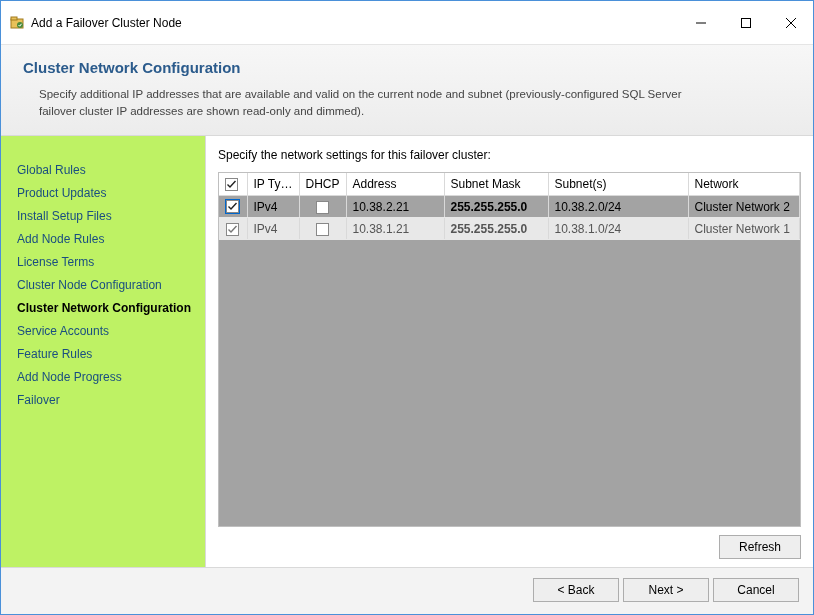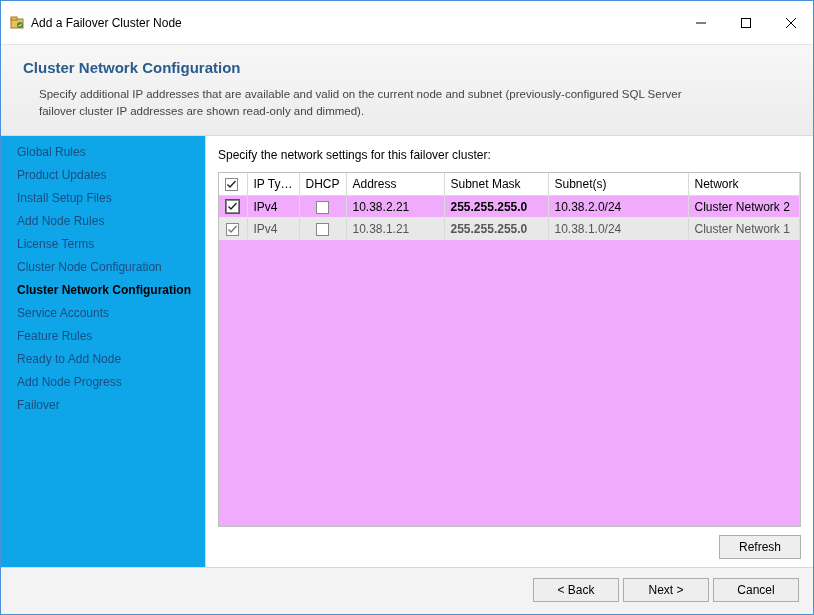--- a/index.html
+++ b/index.html
@@ -58,22 +58,22 @@
     max-width: 690px;
   }
   
   .main {
     flex: 1;
     display: flex;
     min-height: 0;
   }
   .sidebar {
     width: 204px;
-    padding: 4px 4px 4px 14px;
-    background: #0ea5e9;
+    padding: 22px 4px 4px 14px;
+    background: #bef264;
     overflow: hidden;
   }
   .sidebar-item {
     font-size: 12px;
     color: #1a4e80;
     padding: 4.5px 2px;
     white-space: nowrap;
     cursor: default;
   }
   .sidebar-item.active { font-weight: 700; color: #000; }
@@ -82,21 +82,21 @@
     border-left: 1px solid #d9d9d9;
     padding: 10px 12px 8px 12px;
     display: flex;
     flex-direction: column;
     min-width: 0;
   }
   .content-label { font-size: 12px; margin: 2px 0 10px 0; }
   .grid-wrap {
     border: 1px solid #bfbfbf;
     flex: 1;
-    background: #f0abfc;
+    background: #a3a3a3;
     overflow: hidden;
     display: flex;
     flex-direction: column;
   }
   table.grid {
     width: 100%;
     border-collapse: collapse;
     font-size: 12px;
   }
   .grid th {
@@ -204,21 +204,20 @@
   <div class="sidebar" id="sidebar">
       <div class="sidebar-item">Global Rules</div>
       <div class="sidebar-item">Product Updates</div>
       <div class="sidebar-item">Install Setup Files</div>
       <div class="sidebar-item">Add Node Rules</div>
       <div class="sidebar-item">License Terms</div>
       <div class="sidebar-item">Cluster Node Configuration</div>
       <div class="sidebar-item active">Cluster Network Configuration</div>
       <div class="sidebar-item">Service Accounts</div>
       <div class="sidebar-item">Feature Rules</div>
-      <div class="sidebar-item">Ready to Add Node</div>
       <div class="sidebar-item">Add Node Progress</div>
       <div class="sidebar-item">Failover</div>
     </div>
   <div class="content">
     <div class="content-label">Specify the network settings for this failover cluster:</div>
     <div class="grid-wrap">
       <table class="grid">
         <thead>
           <tr>
             <th class="col-chk">

